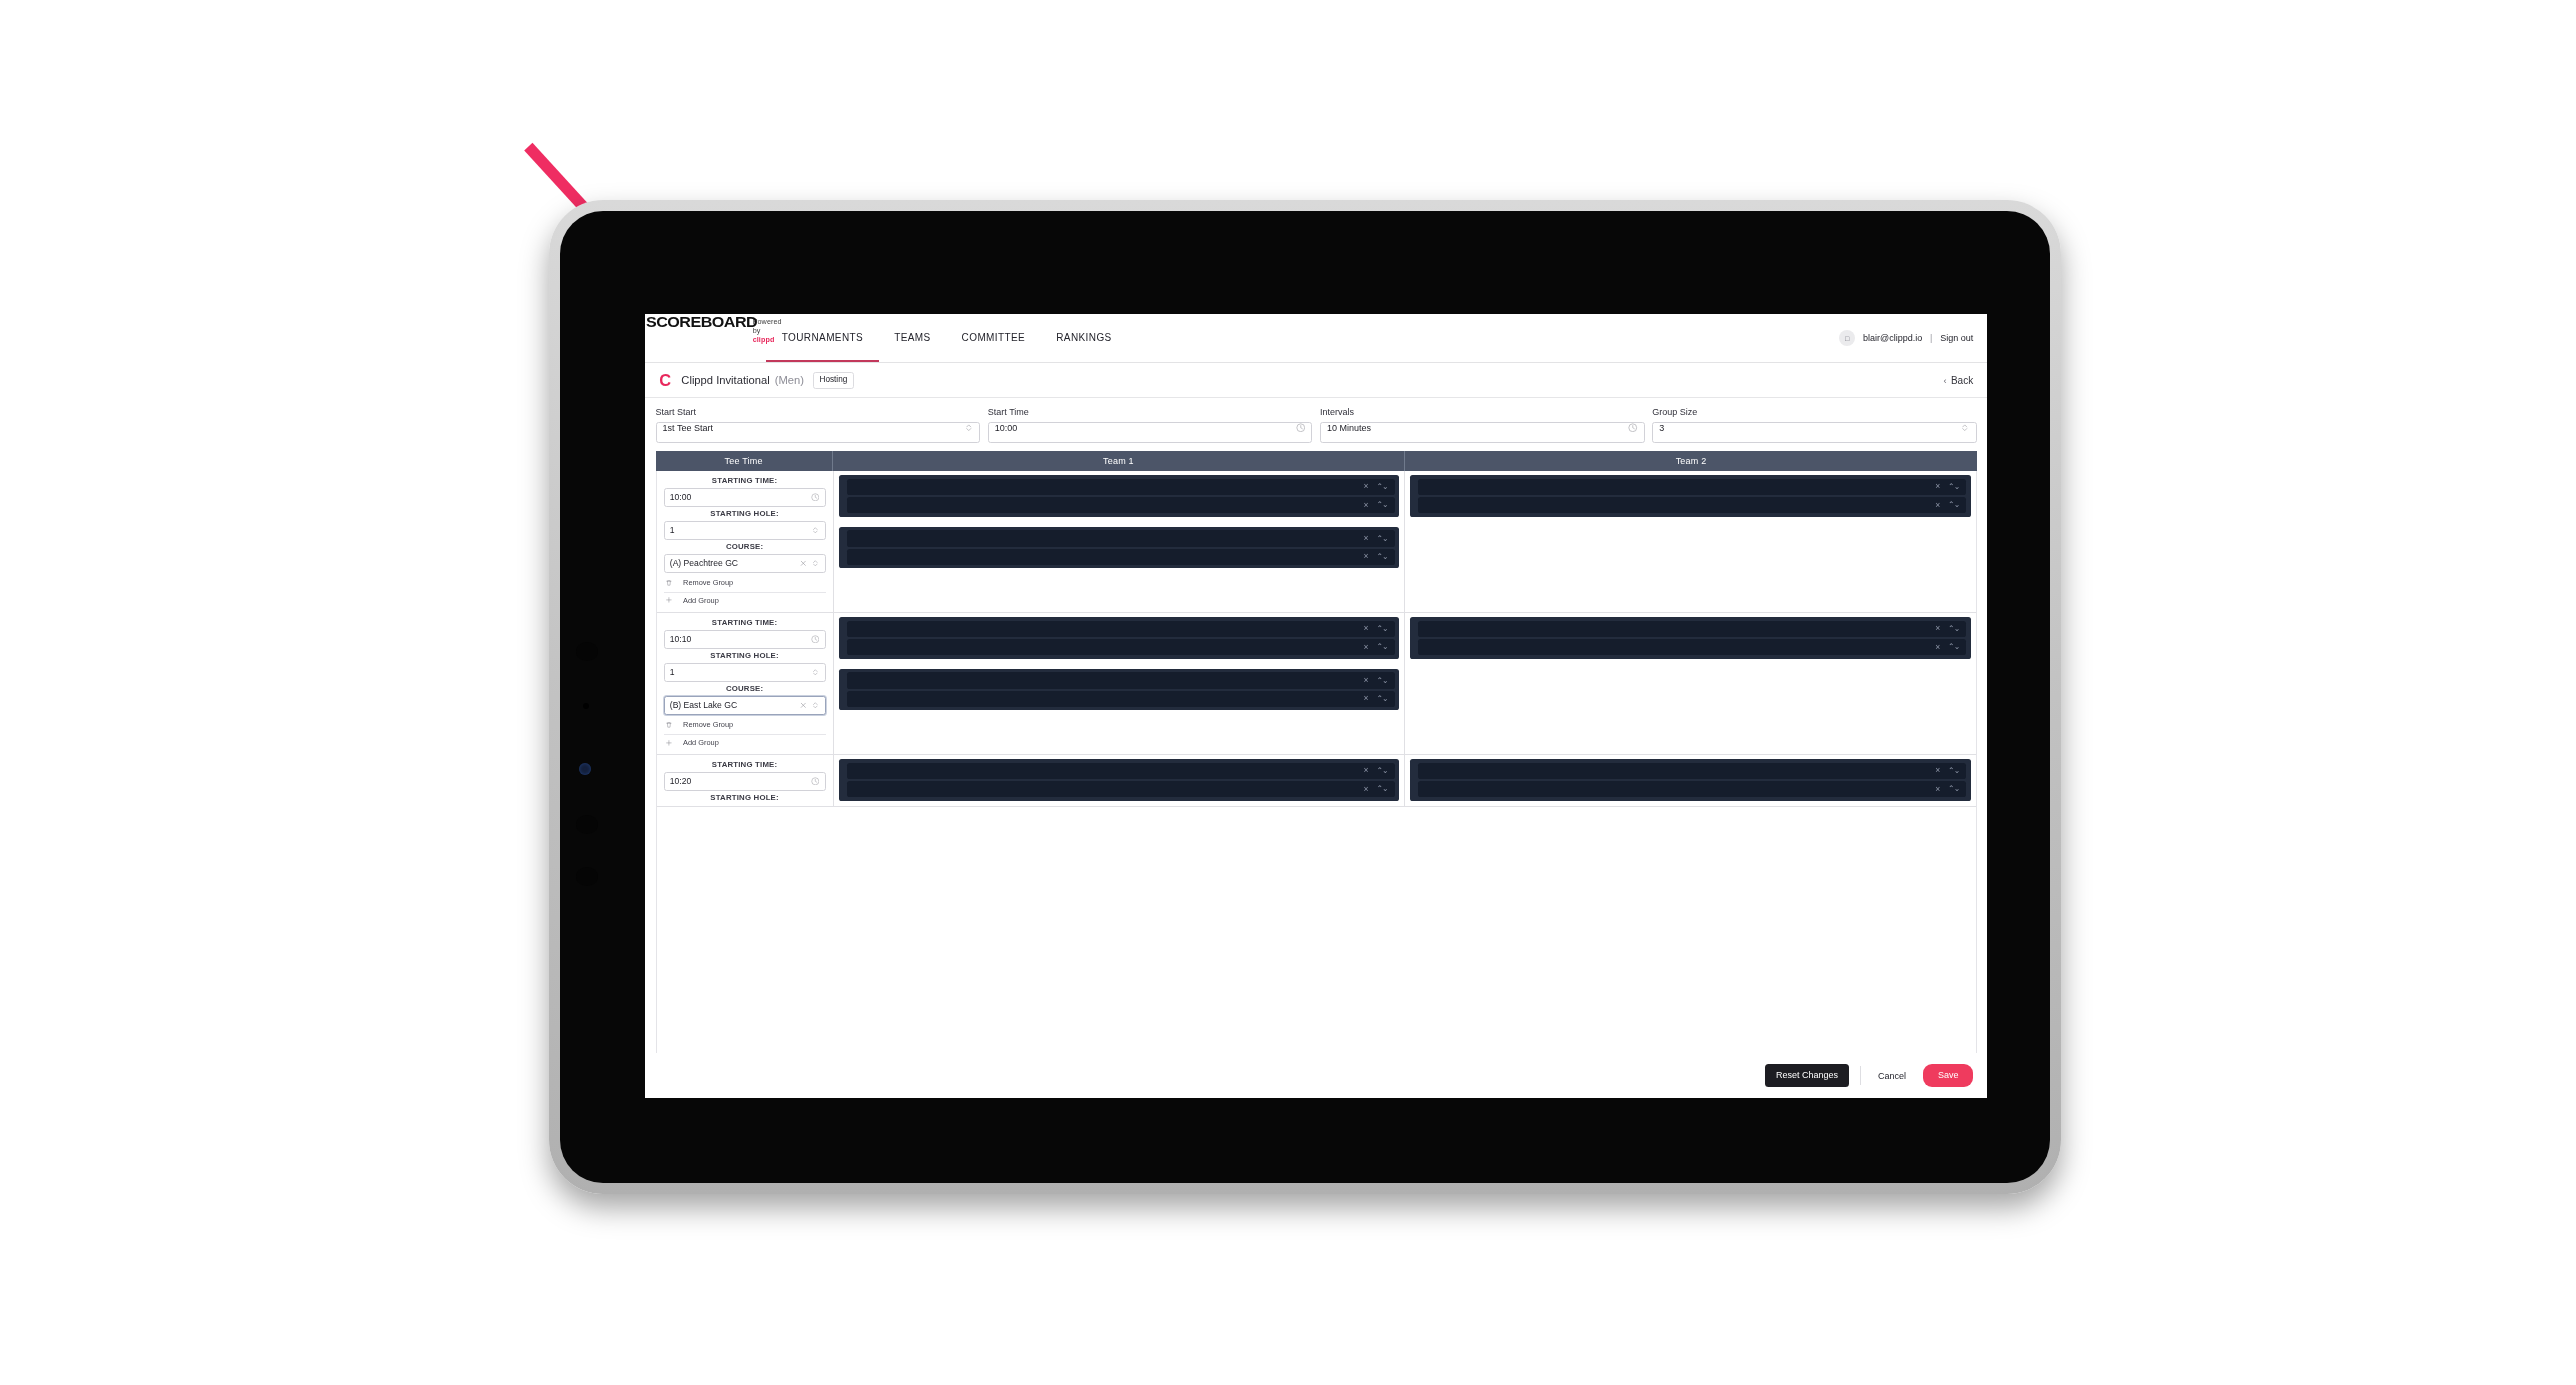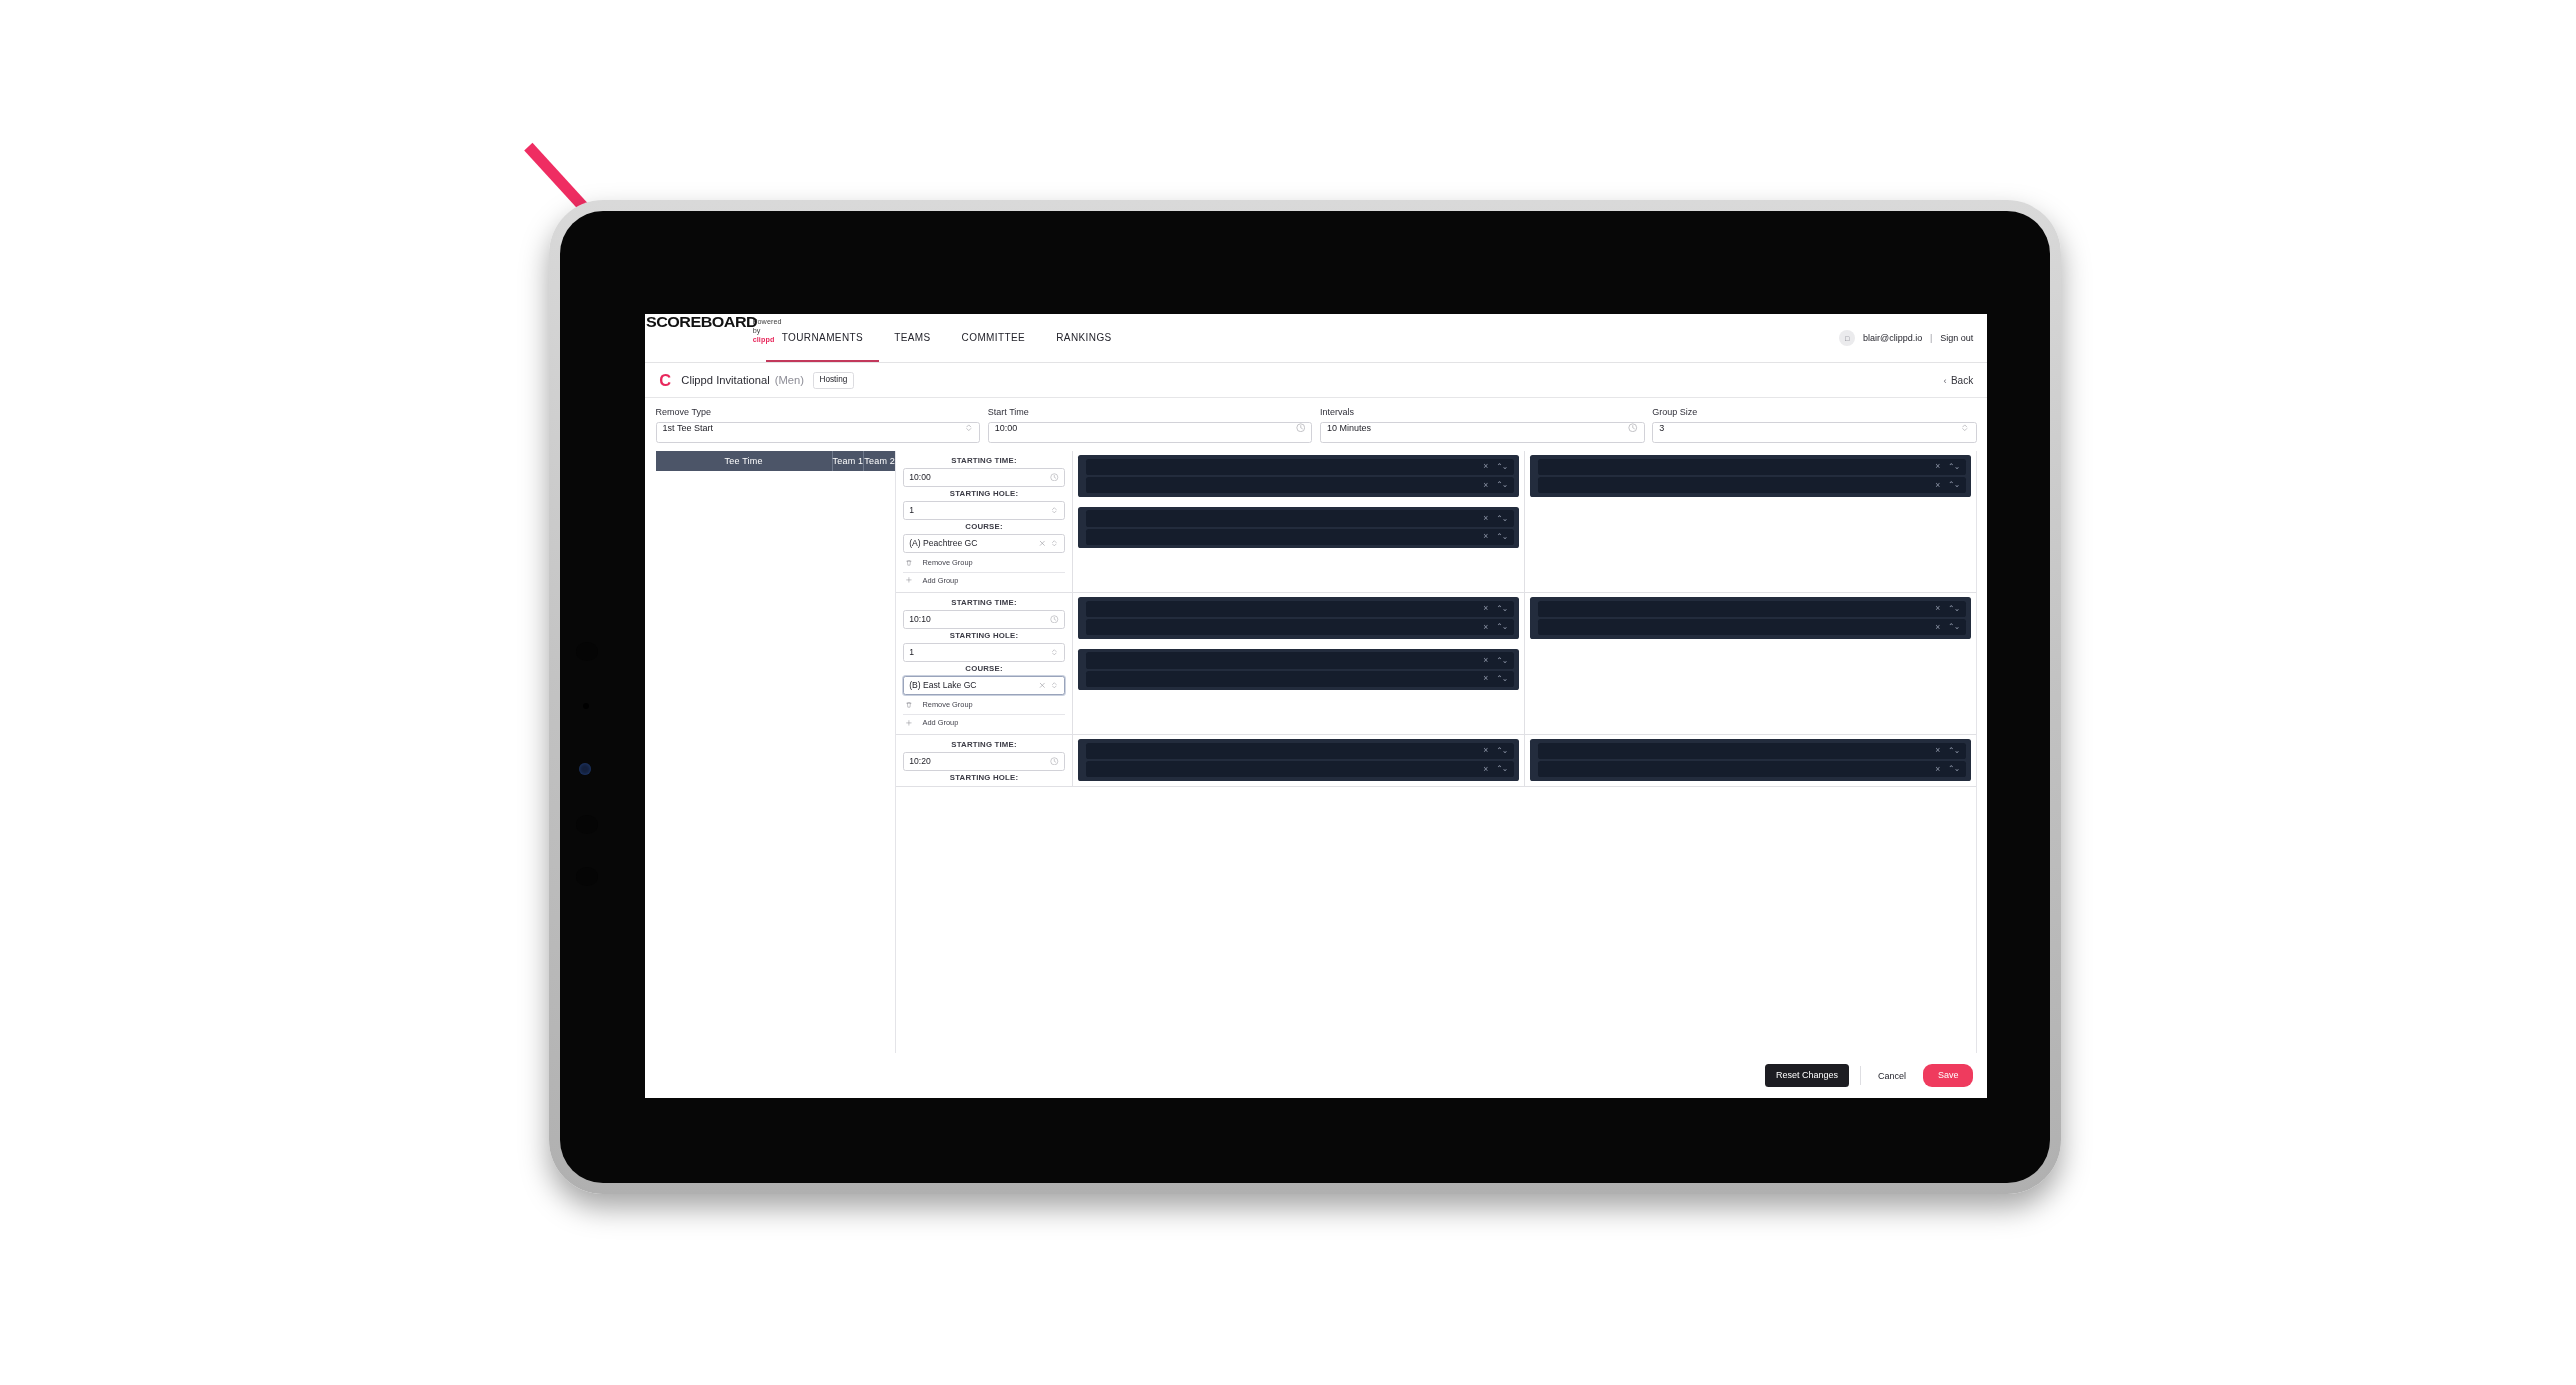--- a/index.html
+++ b/index.html
@@ -110,21 +110,21 @@
   .ctrl { flex: 1; display:flex; flex-direction: column; gap: 5.2px; }
   .ctrl label { font-size: 9px; color:#30303a; }
   .field {
     height: 21px; border: 0.9px solid #d2d2d8; border-radius: 2.6px; background:#fff;
     display:flex; align-items:flex-start; padding: 0 6px; gap:5.2px;
   }
   .field .val { flex: 1; font-size: 9px; color:#1d1d25; }
   .field .ico { width: 9.5px; height: 9.5px; flex:0 0 auto; opacity:.62; }
 
   
-  .tablewrap { flex: 1; display:flex; flex-direction:row; overflow:hidden; padding: 0 10.4px; }
+  .tablewrap { flex: 1; display:flex; flex-direction:column; overflow:hidden; padding: 0 10.4px; }
   .thead { display:flex; background:#4c5568; height: 20px; flex:0 0 auto; }
   .th { display:flex; align-items:center; justify-content:center;
         font-size: 9px; color:#ffffff; letter-spacing:0.2px; }
   .th.tee { width: 177px; border-right: 0.9px solid #707a8c; }
   .th.team { flex:1; border-right: 0.9px solid #707a8c; }
   .th.team:last-child { border-right: 0; }
 
   .tbody { flex:1; overflow:hidden; border-left:0.9px solid #e4e4e8; border-right:0.9px solid #e4e4e8; }
   .trow { display:flex; border-bottom: 0.9px solid #e0e0e4; background:#fff; }
   .cell-tee {
@@ -232,21 +232,21 @@
           <span class="badge">Hosting</span>
           <span class="crumbspacer"></span>
           <span class="backlink">
             <span class="chev">‹</span>
             <span>Back</span>
           </span>
         </div>
 
         <div class="controls" id="controls">
             <div class="ctrl">
-              <label>Remove Type</label>
+              <label>Start Start</label>
               <div class="field">
                 <span class="val">1st Tee Start</span>
                 <svg class="ico" viewBox="0 0 16 16">
                   <path d="M4.6 6.6 8 3.2l3.4 3.4M4.6 9.4 8 12.8l3.4-3.4" fill="none" stroke="#6e6e78" stroke-width="1.15" stroke-linecap="round" stroke-linejoin="round"></path>
                 </svg>
               </div>
             </div>
             <div class="ctrl">
               <label>Start Time</label>
               <div class="field">

